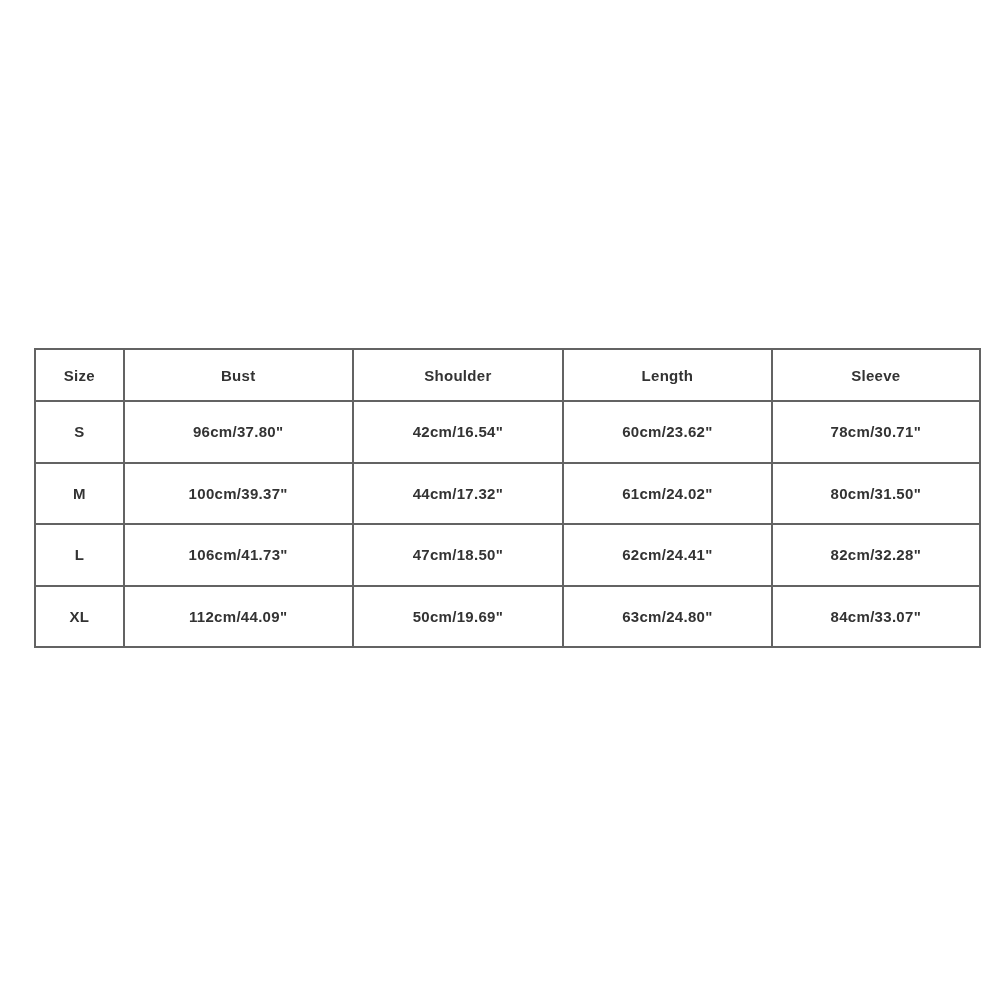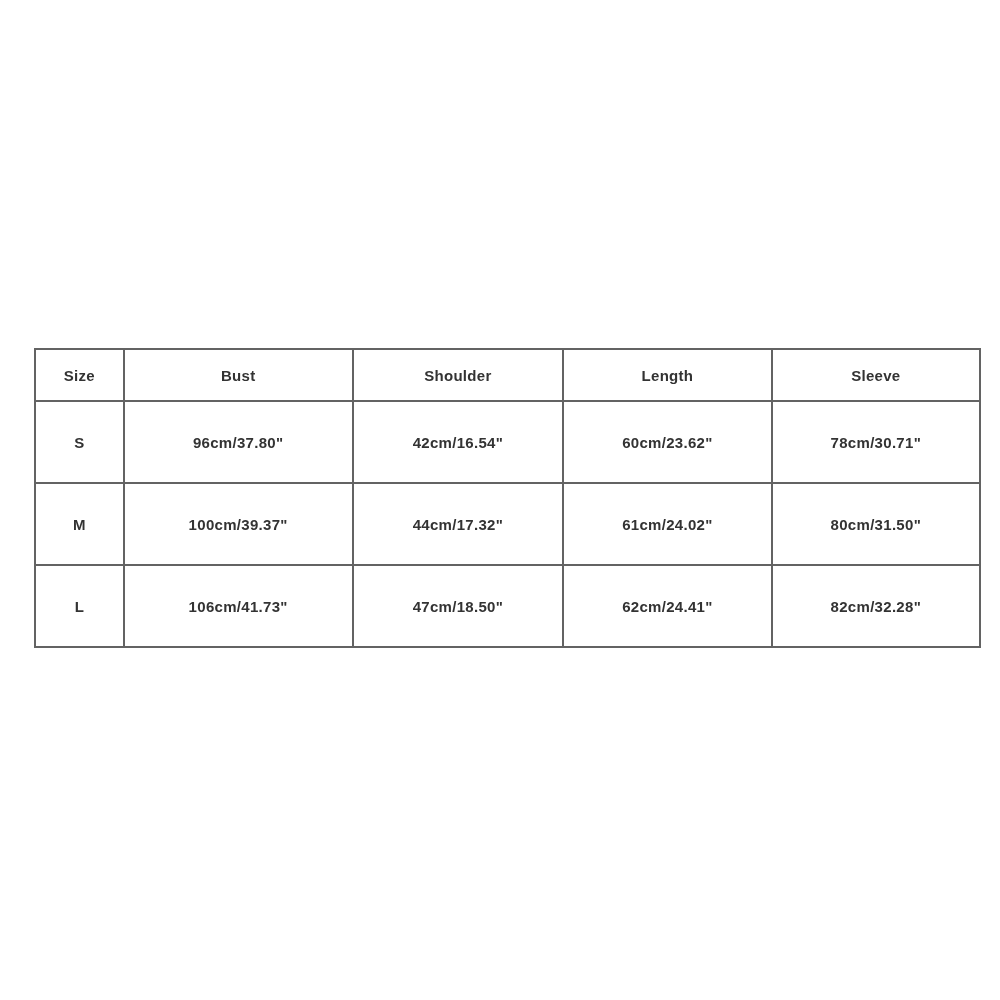--- a/index.html
+++ b/index.html
@@ -85,15 +85,22 @@
         <td>61cm/24.02"</td>
         <td>80cm/31.50"</td>
       </tr>
       <tr>
         <td>L</td>
         <td>106cm/41.73"</td>
         <td>47cm/18.50"</td>
         <td>62cm/24.41"</td>
         <td>82cm/32.28"</td>
       </tr>
+      <tr>
+        <td>XL</td>
+        <td>112cm/44.09"</td>
+        <td>50cm/19.69"</td>
+        <td>63cm/24.80"</td>
+        <td>84cm/33.07"</td>
+      </tr>
     </tbody>
   </table>
 </div>
 
 </body></html>

